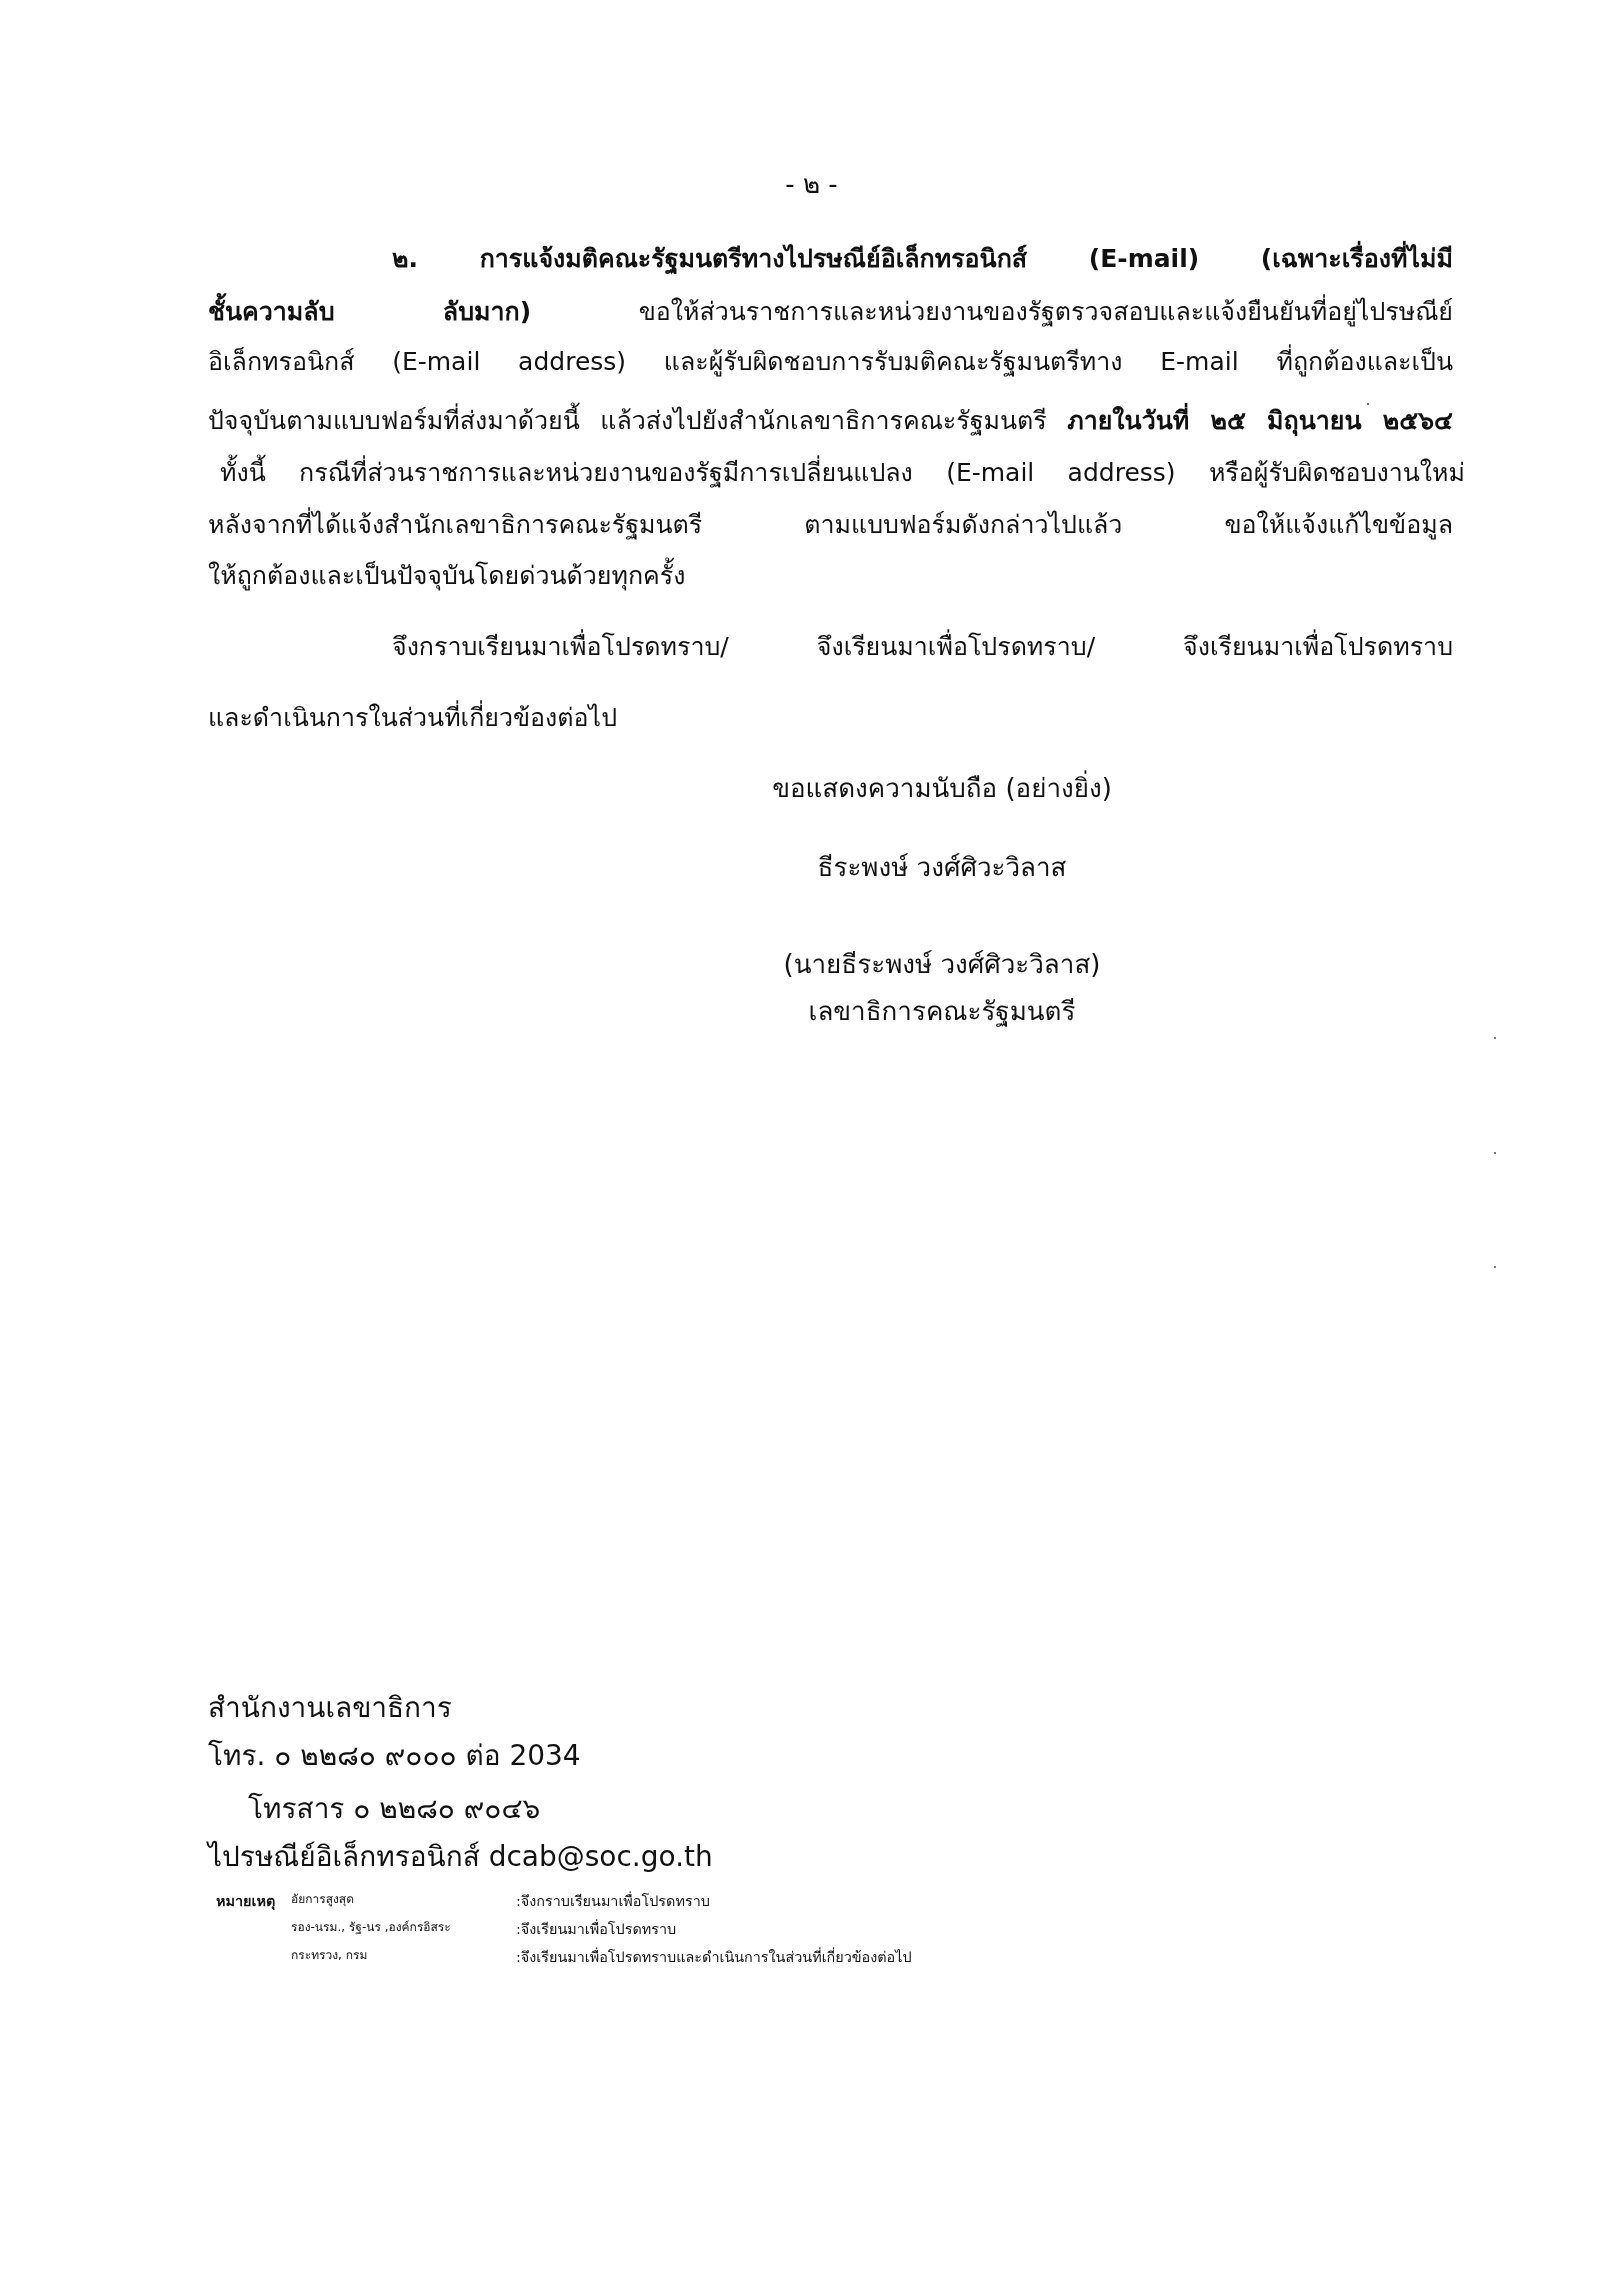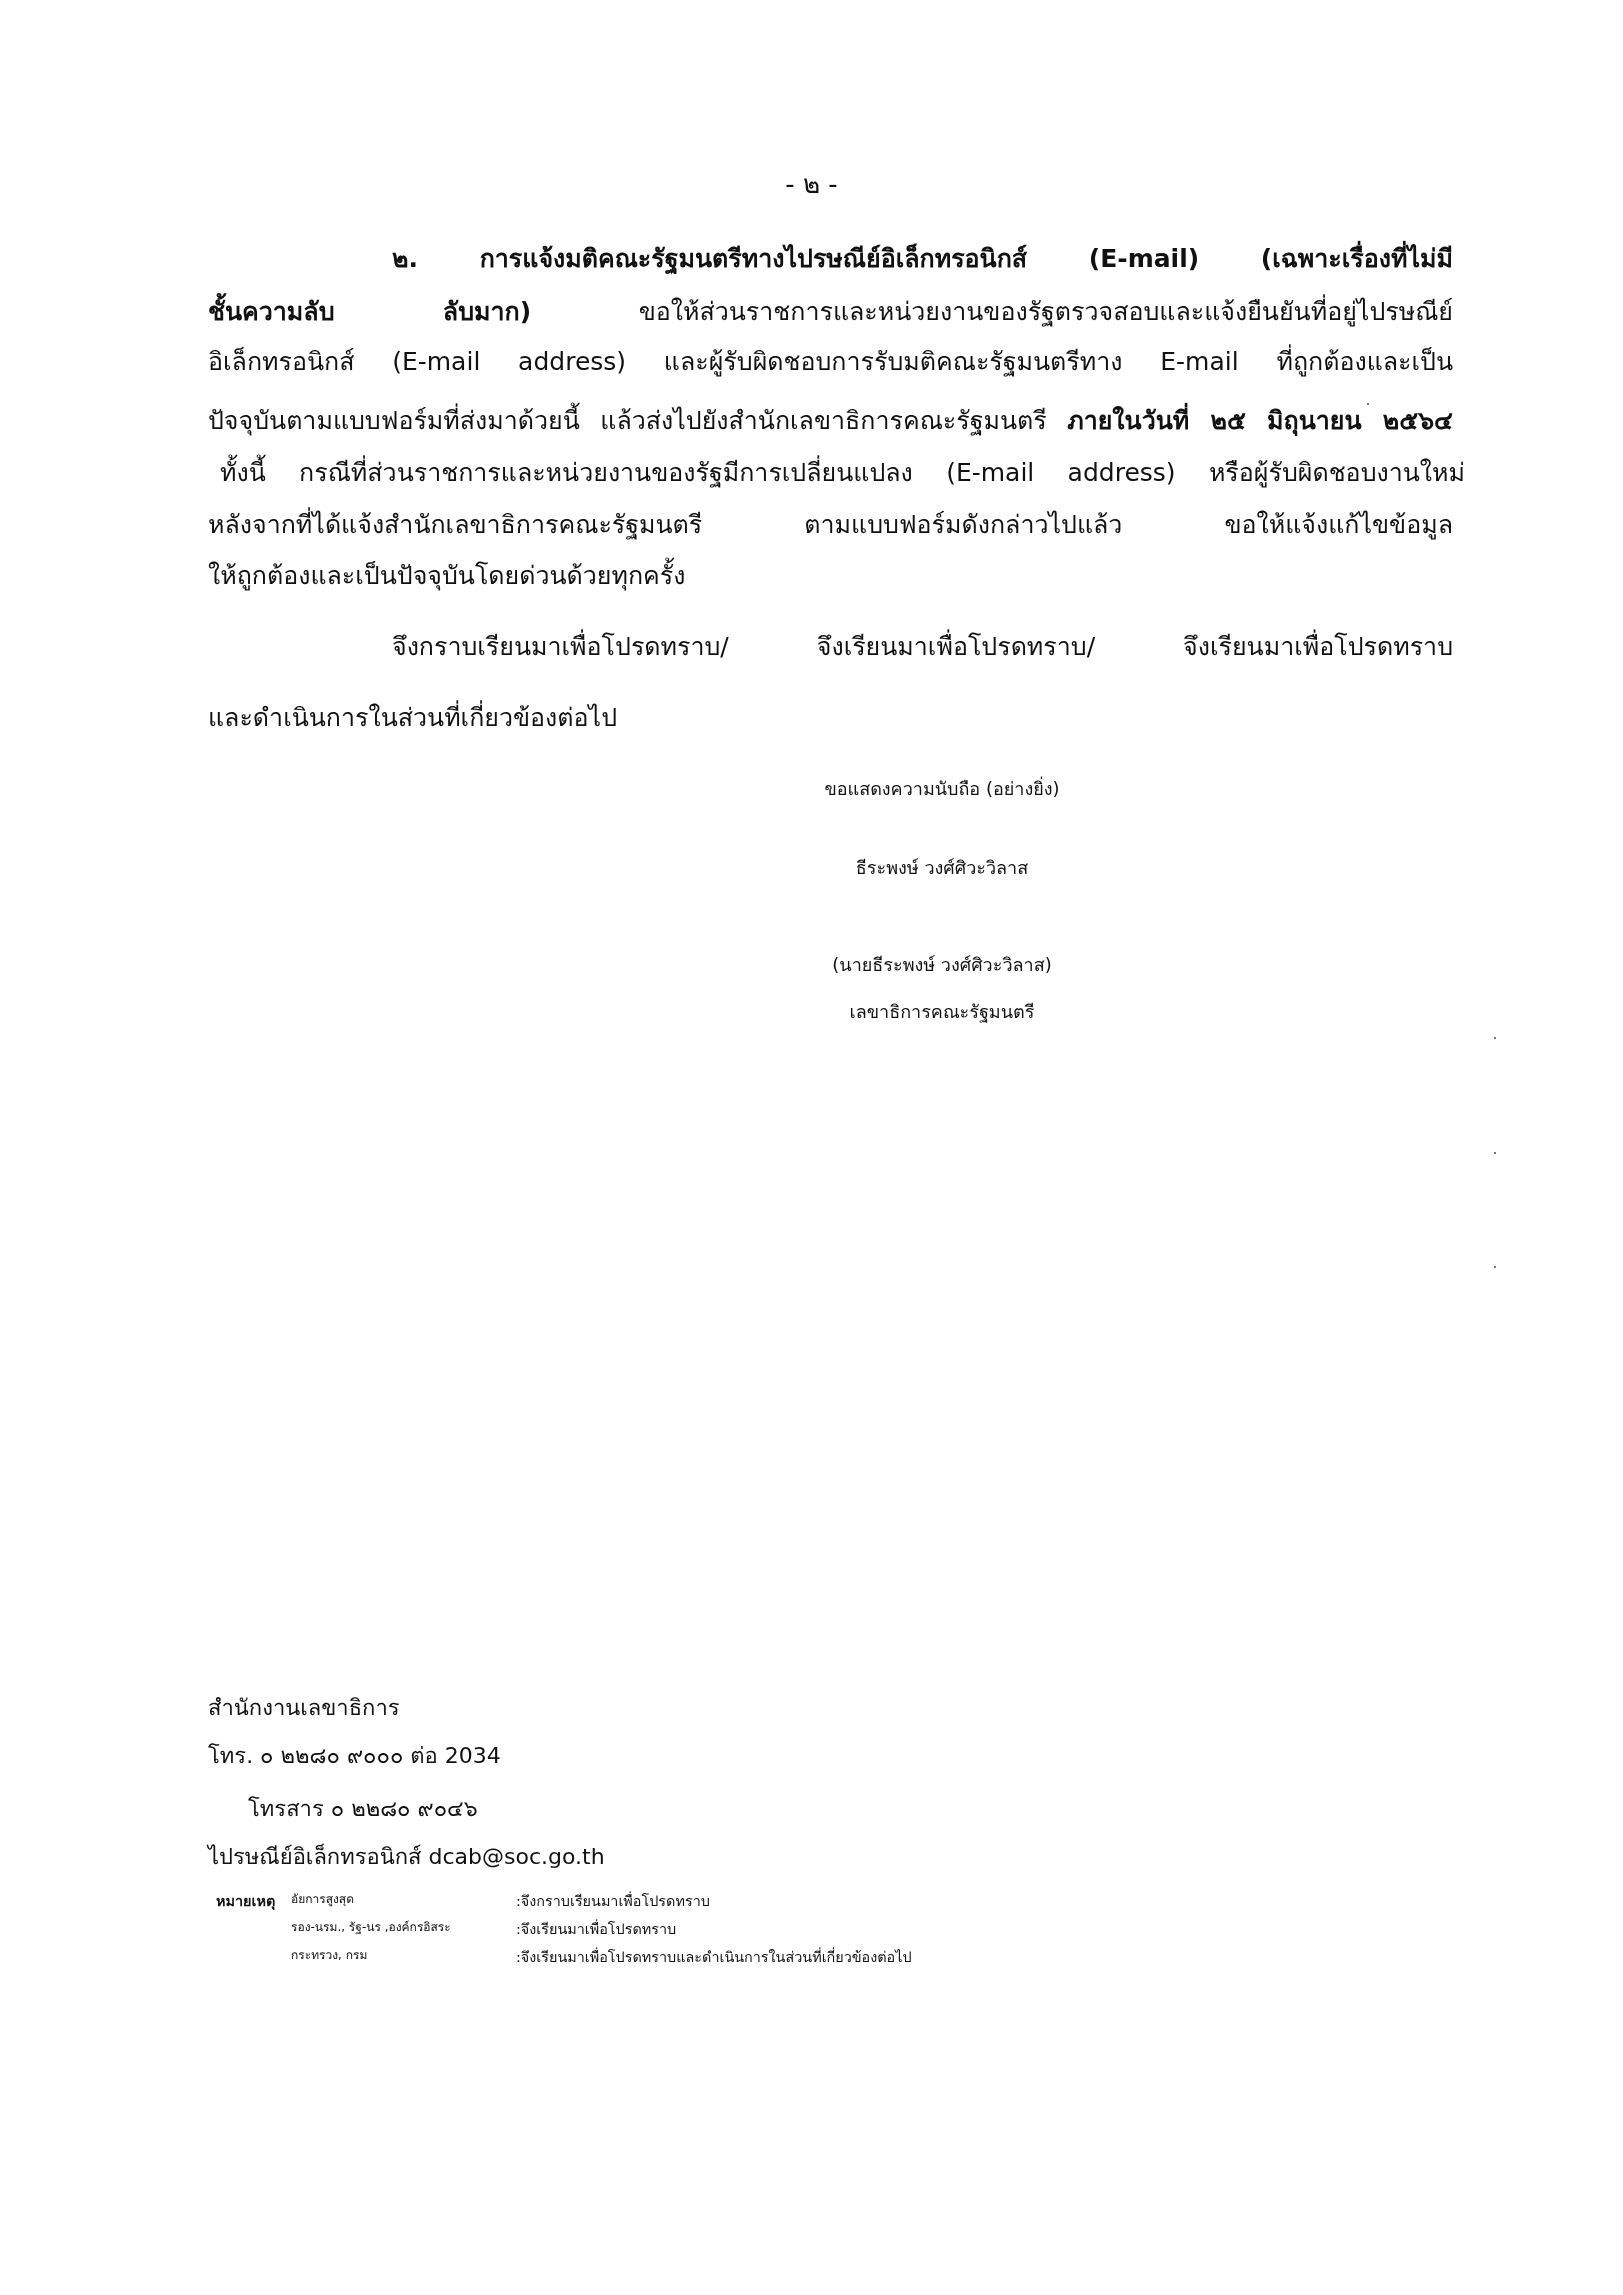--- a/index.html
+++ b/index.html
@@ -3,22 +3,22 @@
 <meta charset="utf-8">
 <style>
   html, body { margin:0; padding:0; background:#ffffff; }
   body { width:1623px; height:2295px; position:relative; overflow:hidden;
          font-family:"DejaVu Sans", sans-serif; color:#111111; }
   .abs { position:absolute; white-space:nowrap; }
   .page-num { left:0; width:1623px; text-align:center; top:163px; font-size:26px; }
   .body-line { left:208px; width:1245px; font-size:25px; line-height:33px; }
   .justify { text-align:justify; text-align-last:justify; }
   .bold { font-weight:bold; }
-  .sig { left:654px; width:654px; text-align:center; font-size:18px; line-height:33px; }
-  .footer-line { left:208px; font-size:22px; line-height:33px; }
+  .sig { left:654px; width:654px; text-align:center; font-size:26px; line-height:33px; }
+  .footer-line { left:208px; font-size:28px; line-height:33px; }
   .note-label { left:216px; font-size:14.4px; font-weight:bold; }
   .note-rcpt { left:291px; font-size:12px; }
   .note-text { left:516px; font-size:14.4px; }
   .dot { position:absolute; width:2px; height:2px; background:#777; }
 </style>
 </head>
 <body>
 
 <div>
 

